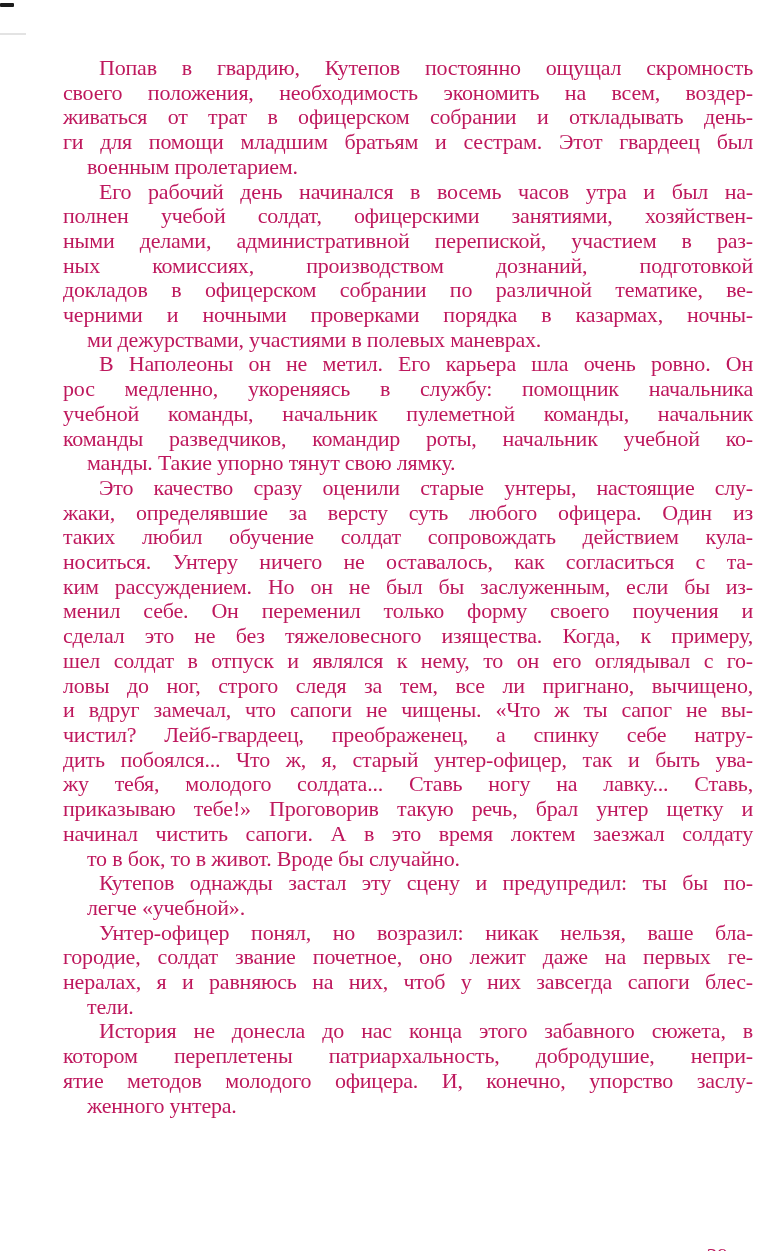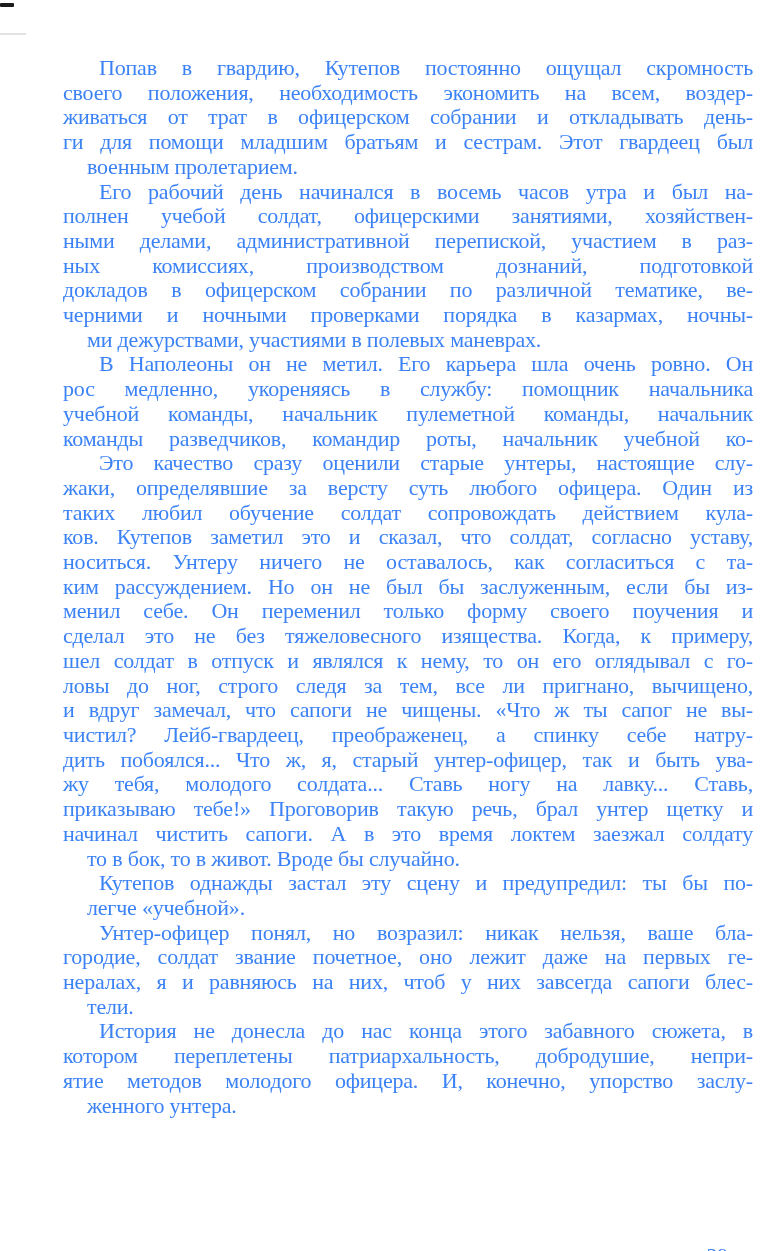--- a/index.html
+++ b/index.html
@@ -7,21 +7,21 @@
     padding: 0;
     background: #ffffff;
   }
   .page {
     position: relative;
     width: 781px;
     height: 1251px;
     background: #ffffff;
     overflow: hidden;
     font-family: "Liberation Serif", "DejaVu Serif", serif;
-    color: #3b82f6;
+    color: #be185d;
   }
   .scan-dash {
     position: absolute;
     left: 0;
     top: 3px;
     width: 14px;
     height: 4px;
     background: #1c1c1c;
     border-radius: 1px;
   }
@@ -96,26 +96,26 @@
         <div class="line">ных комиссиях, производством дознаний, подготовкой</div>
         <div class="line">докладов в офицерском собрании по различной тематике, ве-</div>
         <div class="line">черними и ночными проверками порядка в казармах, ночны-</div>
         <div class="line last">ми дежурствами, участиями в полевых маневрах.</div>
       </div>
       <div class="para">
         <div class="line first">В Наполеоны он не метил. Его карьера шла очень ровно. Он</div>
         <div class="line">рос медленно, укореняясь в службу: помощник начальника</div>
         <div class="line">учебной команды, начальник пулеметной команды, начальник</div>
         <div class="line">команды разведчиков, командир роты, начальник учебной ко-</div>
+        <div class="line last">манды. Такие упорно тянут свою лямку.</div>
       </div>
       <div class="para">
         <div class="line first">Это качество сразу оценили старые унтеры, настоящие слу-</div>
         <div class="line">жаки, определявшие за версту суть любого офицера. Один из</div>
         <div class="line">таких любил обучение солдат сопровождать действием кула-</div>
-        <div class="line">ков. Кутепов заметил это и сказал, что солдат, согласно уставу,</div>
         <div class="line">носиться. Унтеру ничего не оставалось, как согласиться с та-</div>
         <div class="line">ким рассуждением. Но он не был бы заслуженным, если бы из-</div>
         <div class="line">менил себе. Он переменил только форму своего поучения и</div>
         <div class="line">сделал это не без тяжеловесного изящества. Когда, к примеру,</div>
         <div class="line">шел солдат в отпуск и являлся к нему, то он его оглядывал с го-</div>
         <div class="line">ловы до ног, строго следя за тем, все ли пригнано, вычищено,</div>
         <div class="line">и вдруг замечал, что сапоги не чищены. «Что ж ты сапог не вы-</div>
         <div class="line">чистил? Лейб-гвардеец, преображенец, а спинку себе натру-</div>
         <div class="line">дить побоялся... Что ж, я, старый унтер-офицер, так и быть ува-</div>
         <div class="line">жу тебя, молодого солдата... Ставь ногу на лавку... Ставь,</div>

